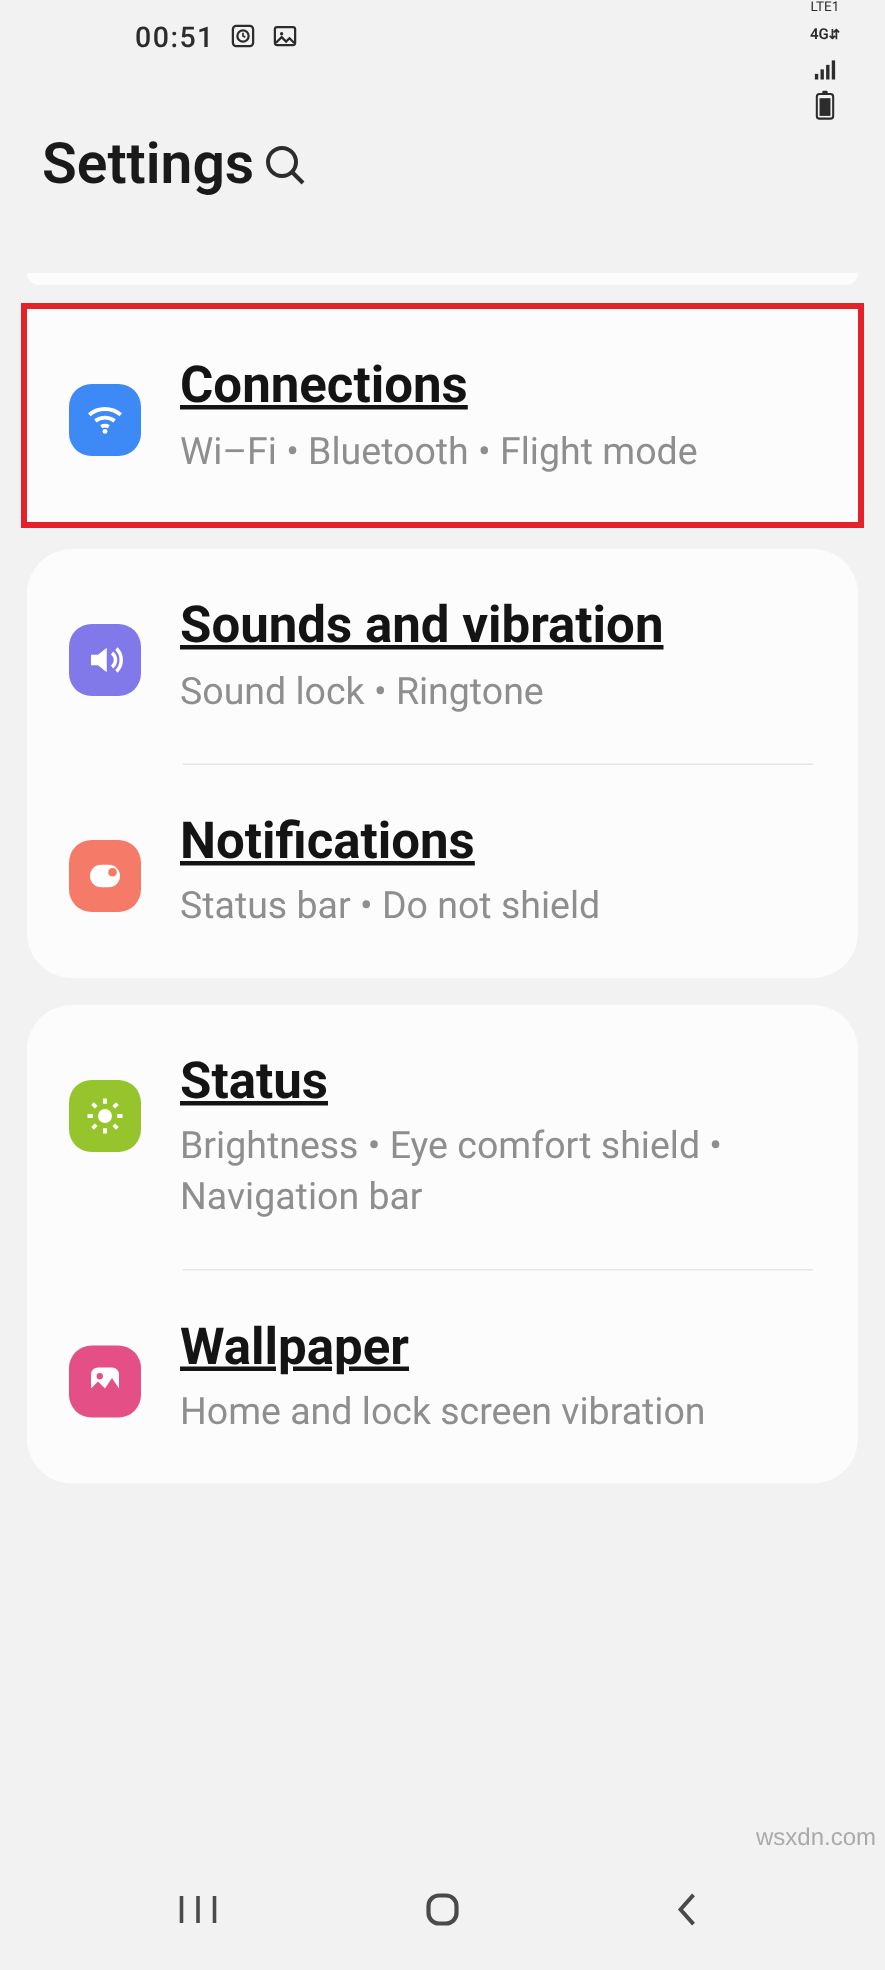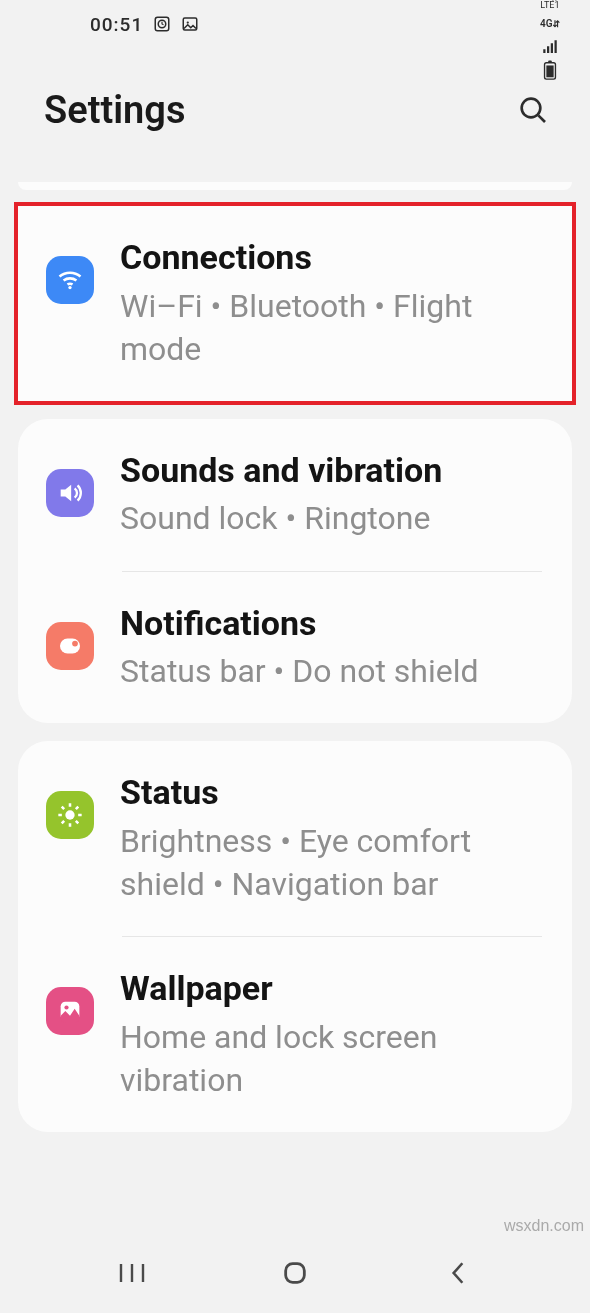--- a/index.html
+++ b/index.html
@@ -22,22 +22,21 @@
     gap: 32px;
   }
   .status-left { display: flex; align-items: center; gap: 10px; }
   .status-right { display: flex; align-items: center; gap: 5px; flex-direction: column; }
   .status-time { font-weight: 500; letter-spacing: 1px; }
   .status-icon { width: 18px; height: 18px; display:flex; align-items:center; justify-content:center; }
 
   .header {
     display: flex;
     align-items: center;
-    justify-content: space-between;
-    padding: 40px 36px 50px 44px;
+    padding: 40px 36px 50px 28px;
   }
   .header h1 { font-size: 38px; font-weight: 600; color: #1a1a1a; }
   .search-btn { width: 42px; height: 42px; display:flex; align-items:center; justify-content:center; cursor:pointer; }
 
   .card {
     background: #fcfcfc;
     border-radius: 30px;
     margin: 0 18px 18px 18px;
     overflow: hidden;
   }
@@ -55,22 +54,22 @@
     display: flex; align-items: center; justify-content: center;
     margin-top: 20px;
   }
   .icon-circle.blue   { background: #3d89f6; }
   .icon-circle.purple { background: #8179ea; }
   .icon-circle.orange { background: #f57b68; }
   .icon-circle.green  { background: #95c42c; }
   .icon-circle.pink   { background: #e45085; }
 
   .item-text { margin-left: 26px; flex: 1; }
-  .item-title { font-size: 34px; font-weight: 700; color: #141414; line-height: 1.25; }
-  .item-sub   { font-size: 32px; color: #8e8e8e; margin-top: 6px; line-height: 1.35; }
+  .item-title { font-size: 34px; font-weight: 700; color: #141414; line-height: 1.25; text-decoration: underline; }
+  .item-sub   { font-size: 25px; color: #8e8e8e; margin-top: 6px; line-height: 1.35; }
 
   .divider { height: 1px; background: #e6e6e6; margin: 0 30px 0 104px; }
 
   .nav-bar {
     position: absolute;
     bottom: 0; left: 0; right: 0;
     height: 70px;
     display: flex;
     align-items: center;
     justify-content: space-around;

